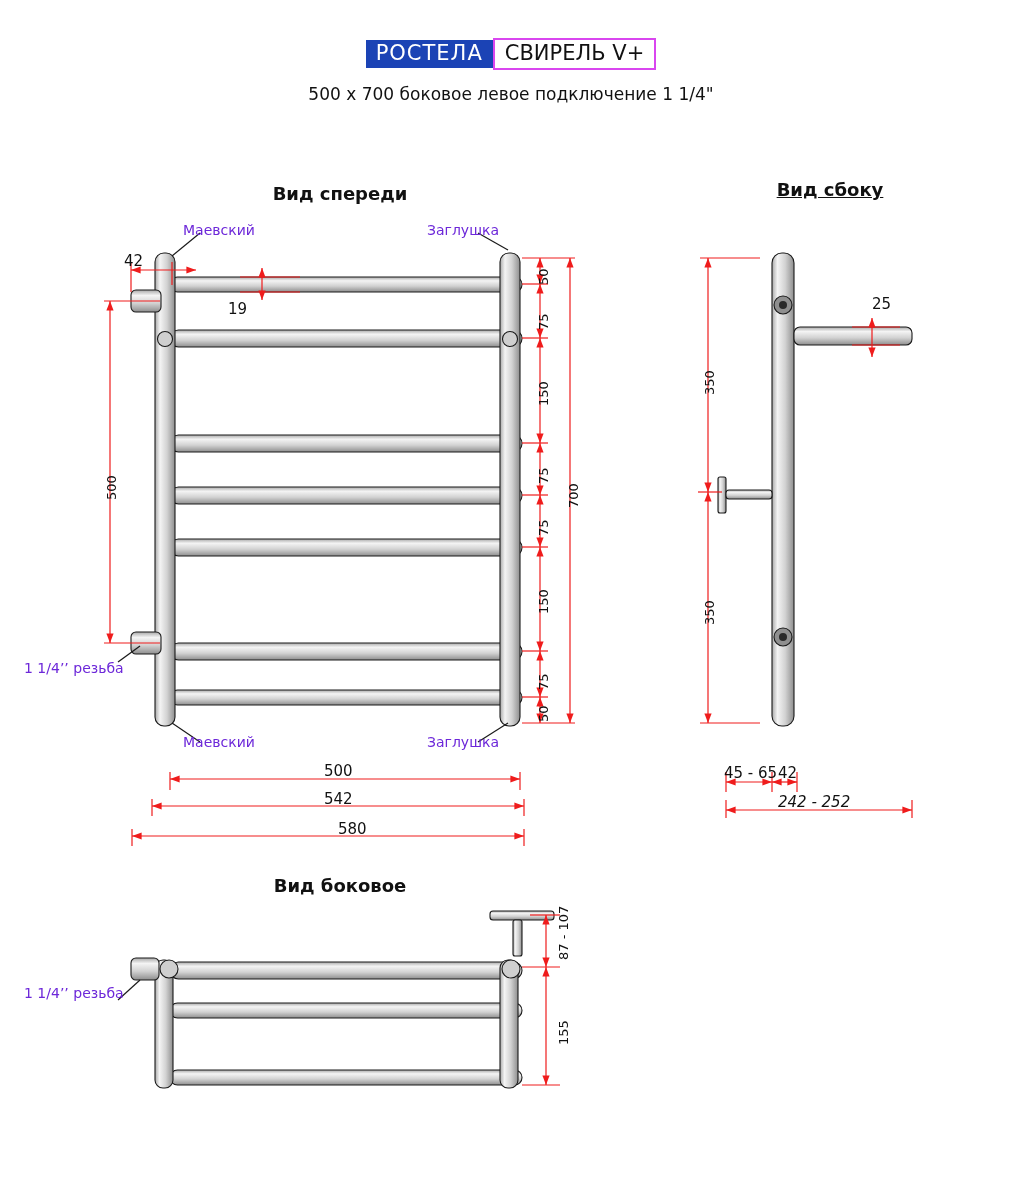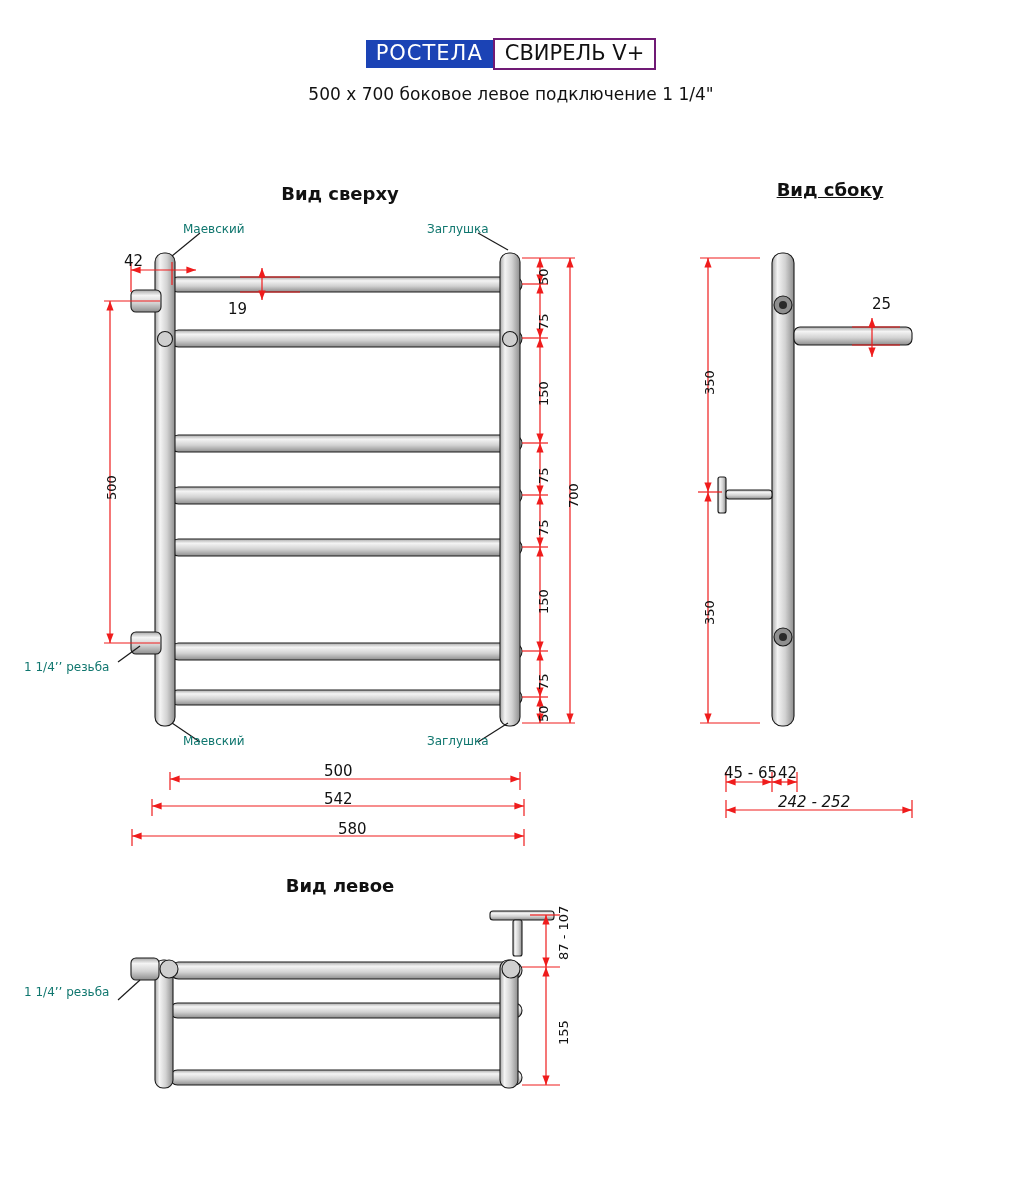--- a/index.html
+++ b/index.html
@@ -9,47 +9,47 @@
     color:#000;position:relative;overflow:hidden;
   }
   .abs{position:absolute;}
   
   #brand-bar{position:absolute;left:0;right:0;top:38px;display:flex;justify-content:center;align-items:center;}
   #brand-logo{
     background:#1b43b5;color:#fff;font-size:21px;font-weight:normal;letter-spacing:1px;
     padding:3px 10px 4px 10px;line-height:1;
   }
   #brand-model{
-    border:2px solid #701a75;color:#111;font-size:21px;font-weight:500;
+    border:2px solid #d946ef;color:#111;font-size:21px;font-weight:500;
     padding:3px 10px 4px 10px;line-height:1;
   }
   #subtitle{
     position:absolute;left:0;right:0;top:84px;text-align:center;
     font-size:17px;color:#111;
   }
   .view-title{font-size:18px;font-weight:bold;color:#111;text-align:center;}
-  .lbl{font-size:12px;color:#0f766e;white-space:nowrap;}
+  .lbl{font-size:14px;color:#6d28d9;white-space:nowrap;}
   .dim{font-size:15px;color:#111;white-space:nowrap;}
   .dim-v{font-size:13px;color:#111;white-space:nowrap;transform:rotate(-90deg);transform-origin:left top;}
   svg{overflow:visible;}
   .red{stroke:#ef1c1c;fill:none;stroke-width:1.2;}
   .blk{stroke:#1a1a1a;fill:none;stroke-width:1.2;}
 </style>
 </head>
 <body>
 
 <div id="brand-bar">
   <div id="brand-logo">РОСТЕЛА</div>
   <div id="brand-model">СВИРЕЛЬ V+</div>
 </div>
 <div id="subtitle">500 x 700 боковое левое подключение 1 1/4"</div>
 
-<div class="abs view-title" style="left:200px;top:183px;width:280px;">Вид сверху</div>
+<div class="abs view-title" style="left:200px;top:183px;width:280px;">Вид спереди</div>
 <div class="abs view-title" style="left:690px;top:179px;width:280px;text-decoration:underline;">Вид сбоку</div>
-<div class="abs view-title" style="left:200px;top:875px;width:280px;">Вид левое</div>
+<div class="abs view-title" style="left:200px;top:875px;width:280px;">Вид боковое</div>
 
 <svg class="abs" style="left:0;top:0;" width="1022" height="1200">
   <defs>
     <linearGradient id="gV" x1="0" y1="0" x2="1" y2="0">
       <stop offset="0%" stop-color="#a9a9a9"></stop>
       <stop offset="25%" stop-color="#f4f4f4"></stop>
       <stop offset="60%" stop-color="#d2d2d2"></stop>
       <stop offset="100%" stop-color="#8e8e8e"></stop>
     </linearGradient>
     <linearGradient id="gH" x1="0" y1="0" x2="0" y2="1">

